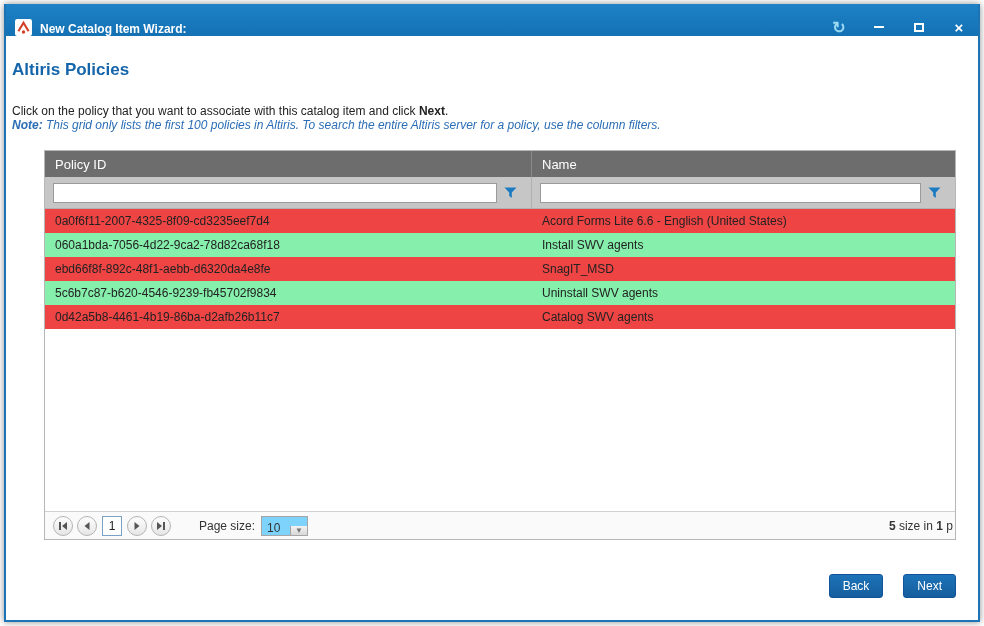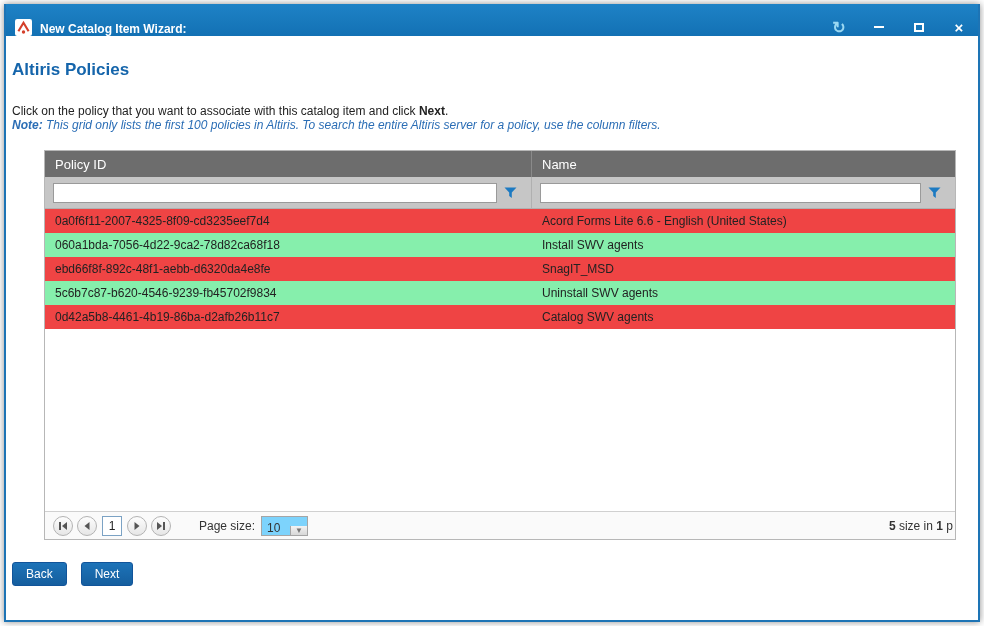--- a/index.html
+++ b/index.html
@@ -50,21 +50,21 @@
   .pbtn { width: 20px; height: 20px; border-radius: 50%; border: 1px solid #b3b3b3; background: linear-gradient(#fdfdfd,#e6e6e6);
           display: inline-flex; align-items: center; justify-content: center; margin: 0 2px; cursor: pointer; }
   .page-box { width: 20px; height: 20px; border: 1px solid #7ba2c4; background: #fff; display: inline-flex; align-items: center; justify-content: center;
               font-size: 12px; color: #222; margin: 0 3px; cursor: text; }
   .psize-label { font-size: 12px; color: #333; margin-left: 26px; margin-right: 6px; }
   .psize-box { display: inline-flex; align-items: flex-end; height: 20px; border: 1px solid #a5a5a5; background: #7dd3fc; cursor: pointer; }
   .psize-value { width: 28px; display: inline-flex; align-items: center; padding-left: 5px; font-size: 12px; color: #333; }
   .psize-dd { width: 17px; background: linear-gradient(#f2f2f2,#d8d8d8); border-left: 1px solid #a5a5a5; display: inline-flex; align-items: center; justify-content: center; font-size: 8px; color: #777; }
   .summary { margin-left: auto; font-size: 12px; color: #333; white-space: nowrap; margin-right: -4px; }
   
-  .footer-buttons { margin-top: 22px; display: flex; gap: 14px; }
+  .footer-buttons { margin-top: 34px; display: flex; gap: 20px; justify-content: flex-end; }
   .blue-btn { background: linear-gradient(#1d73b8,#155e9e); border: 1px solid #11549a; border-radius: 3px; color: #fff;
               font-size: 12px; font-family: "Liberation Sans", sans-serif; padding: 4px 13px; cursor: pointer; }
 </style>
 </head>
 <body>
 
 <div class="window">
 
   <div class="titlebar">
     <span class="app-icon">

